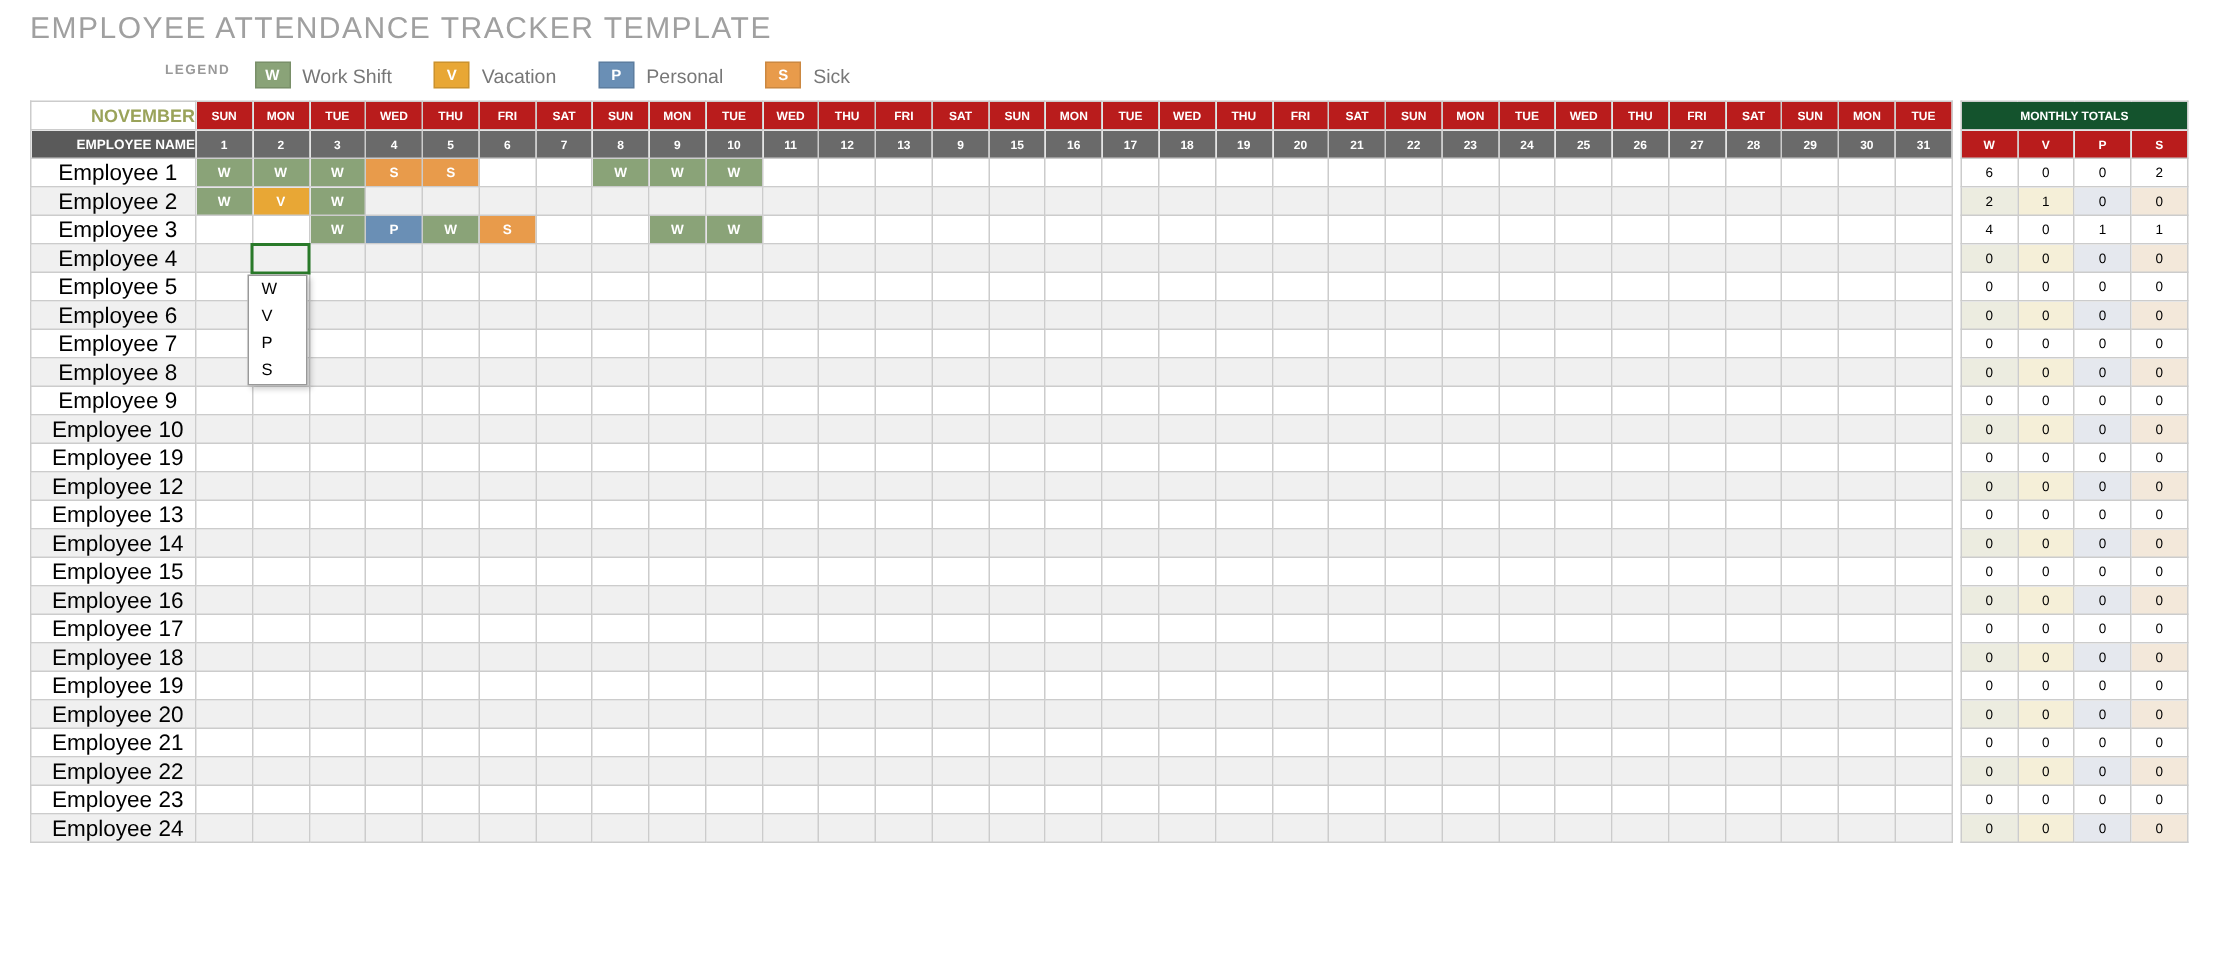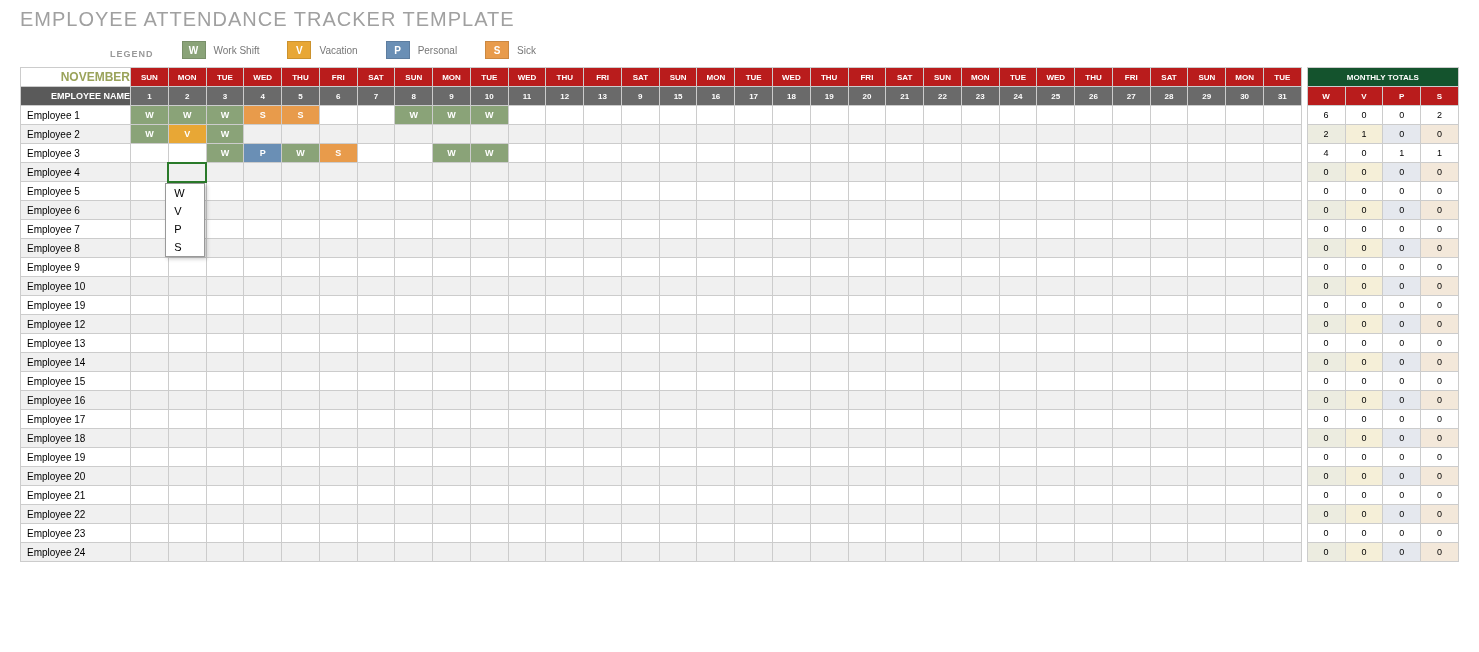--- a/index.html
+++ b/index.html
@@ -1,29 +1,29 @@
 <!DOCTYPE html>
 <html><head>
 <meta charset="utf-8">
 <style>
 *{box-sizing:border-box;margin:0;padding:0}
 body{font-family:Arial,sans-serif;font-size:10px;background:#fff;padding:8px 20px;width:1479px}
 .title{font-size:20px;font-weight:normal;color:#a0a0a0;letter-spacing:1px;margin-bottom:10px}
-.legend{display:flex;align-items:flex-end;gap:20px;margin-bottom:8px;margin-left:90px}
+.legend{display:flex;align-items:flex-start;gap:8px;margin-bottom:8px;margin-left:90px}
 .legend-label{font-weight:bold;color:#999;font-size:9px;letter-spacing:1px;margin-right:8px}
 .chip{width:24px;height:18px;display:inline-flex;align-items:center;justify-content:center;color:#fff;font-weight:bold;font-size:10px;border:1px solid rgba(0,0,0,0.12)}
 .leg-w{background:#8aa378}
 .leg-v{background:#e8a735}
 .leg-p{background:#6a8fb5}
 .leg-s{background:#e89b4b}
-.legend-txt{color:#777;font-size:10px;margin-right:20px}
+.legend-txt{color:#777;font-size:13px;margin-right:20px}
 .wrap{position:relative}
 table{border-collapse:collapse;width:100%;table-layout:fixed}
 th,td{border:1px solid #ccc;height:19px;text-align:center;font-size:9px;overflow:hidden}
-.name-col{width:110px;text-align:left;padding-left:6px;font-size:10px}
+.name-col{width:110px;text-align:center;padding-left:6px;font-size:15px}
 th{background:#5a5a5a;color:#fff;font-weight:bold;font-size:8px}
 th.dark{background:#b91c1c}
 th.darker{background:#6a6a6a}
 th.name-col{background:#5a5a5a;text-align:right;padding-left:6px;font-size:9px}
 .month-cell{background:#fff;color:#9aa35a;border:none}
 .tot-hdr{background:#14532d;color:#fff;font-size:8px}
 tr.alt td{background:#f0f0f0}
 tr.norm td{background:#fff}
 td.day{width:37px}
 td.tot{width:30px}

